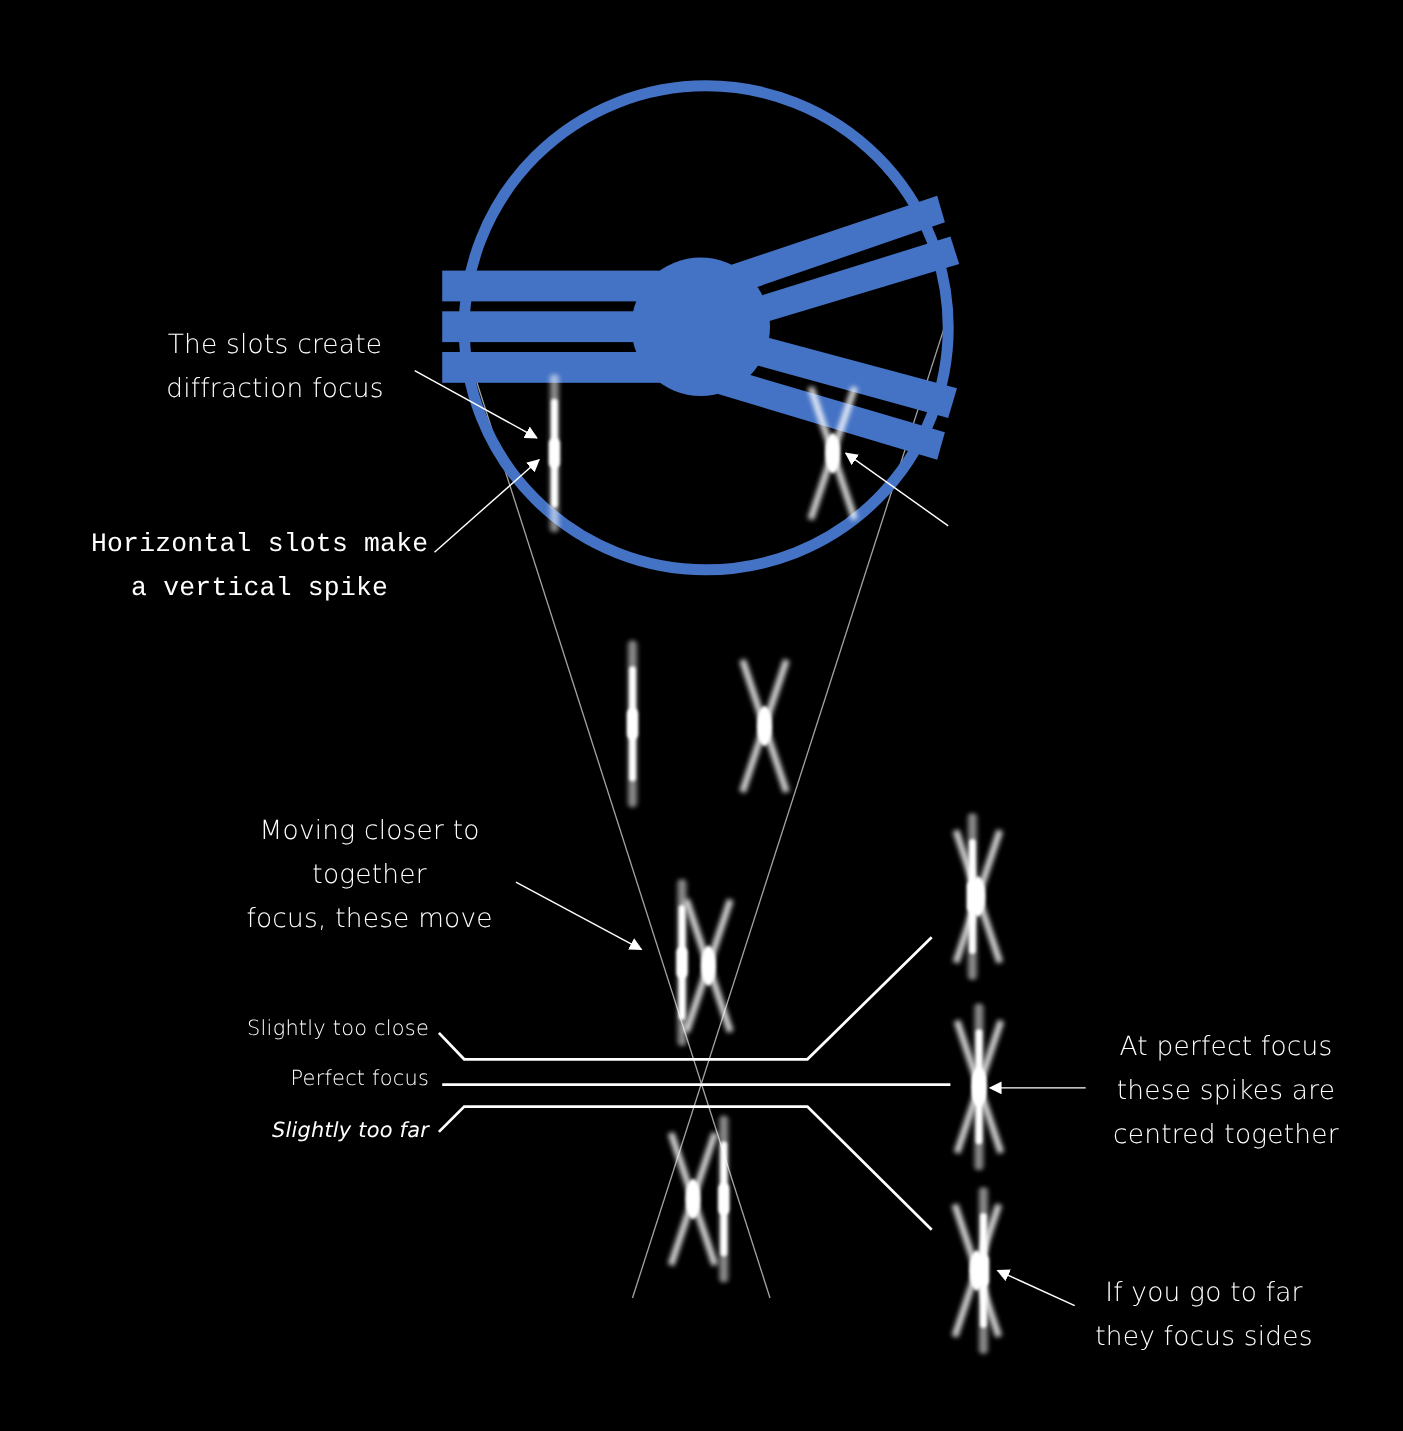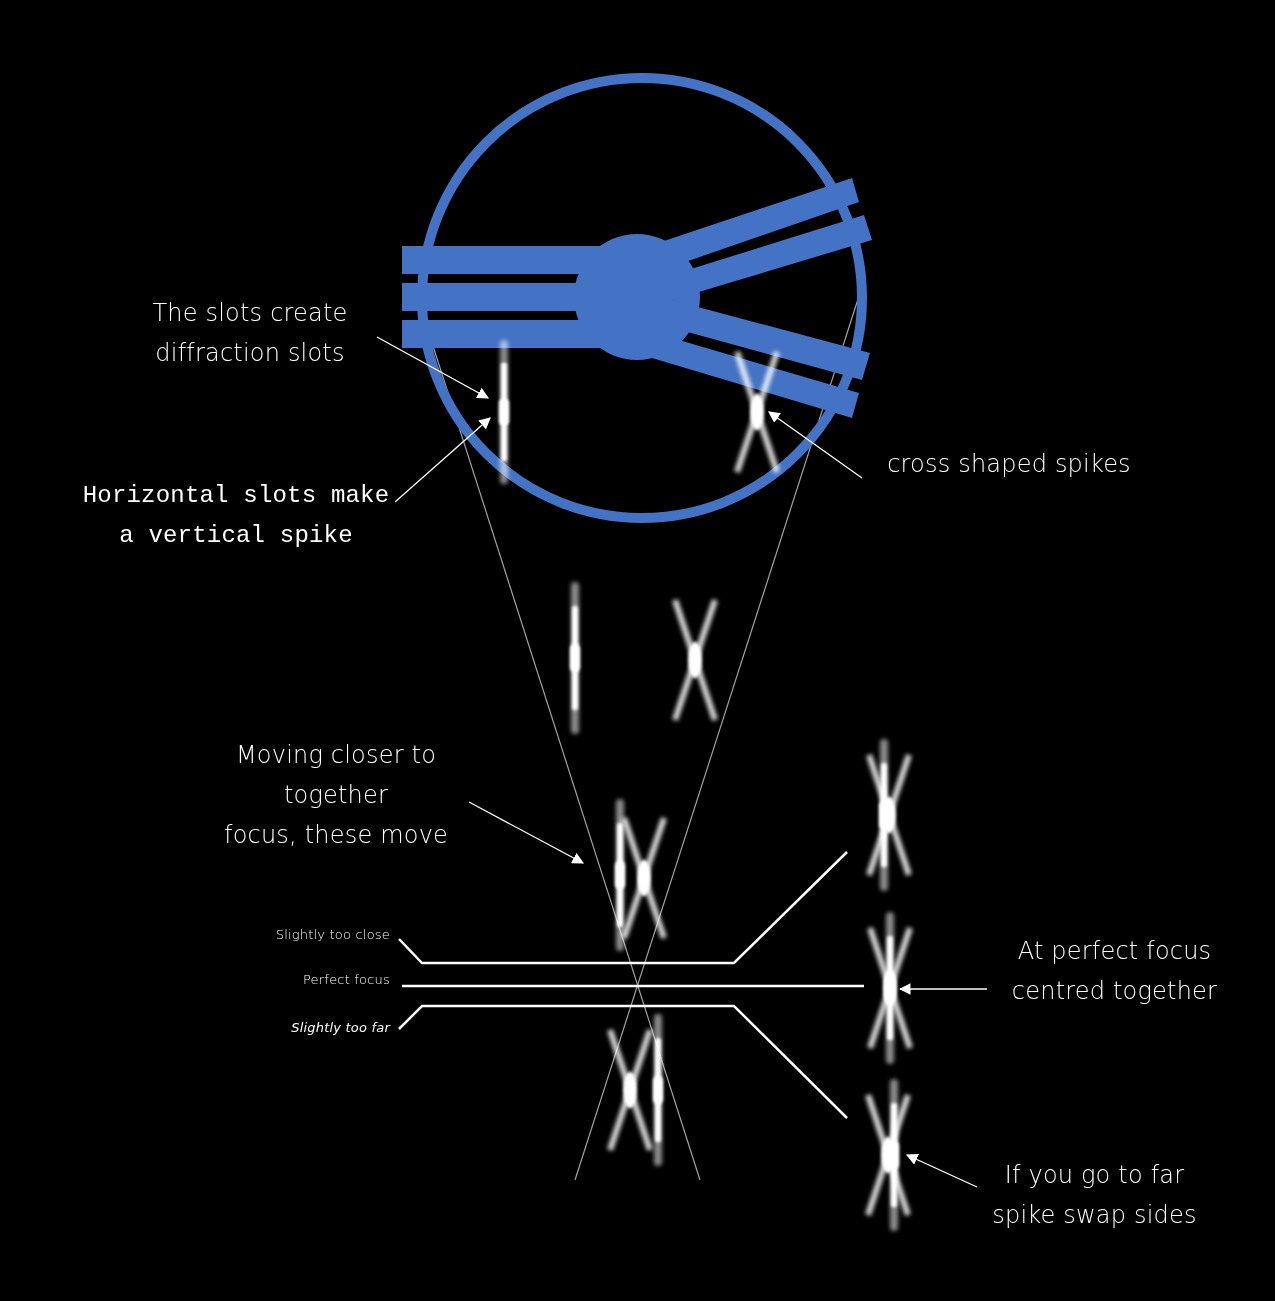--- a/index.html
+++ b/index.html
@@ -1,20 +1,20 @@
 <!DOCTYPE html>
 <html><head>
 <meta charset="utf-8">
 <style>
   html, body { margin: 0; padding: 0; background: #000; }
   body { width: 1275px; height: 1301px; overflow: hidden; position: relative; font-family: "DejaVu Sans", sans-serif; }
   #stage { position: absolute; left: 12px; top: 0; width: 1275px; height: 1301px; border-radius: 30px; }
   .label { position: absolute; color: #fff; text-align: center; font-family: "DejaVu Sans", sans-serif; font-weight: 300; letter-spacing: 0.2px; }
   .big { font-size: 24px; line-height: 40px; }
-  .small { font-size: 13px; line-height: 24px; text-align: right; }
+  .small { font-size: 19px; line-height: 24px; text-align: right; }
   .label span { display: block; white-space: nowrap; }
 </style>
 </head>
 <body>
 
 <div id="stage">
 <svg width="1275" height="1301" viewBox="0 0 1275 1301" xmlns="http://www.w3.org/2000/svg">
   <defs>
     <filter id="blur" x="-50%" y="-50%" width="200%" height="200%">
       <feGaussianBlur stdDeviation="2.2"></feGaussianBlur>
@@ -89,50 +89,50 @@
     <line x1="383" y1="502" x2="478" y2="418" marker-end="url(#arrow)"></line>
     <line x1="850" y1="478" x2="757" y2="412" marker-end="url(#arrow)"></line>
     <line x1="457" y1="802" x2="571" y2="863" marker-end="url(#arrow)"></line>
     <line x1="975" y1="989" x2="888" y2="989" marker-end="url(#arrow)"></line>
     <line x1="965" y1="1187" x2="895" y2="1155" marker-end="url(#arrow)"></line>
   </g>
 </svg>
 
   <div class="label big" style="left:100px; top:293px; width:276px;">
     <span>The slots create</span>
-    <span>diffraction slots</span>
+    <span>diffraction focus</span>
   </div>
 
   <div class="label big" style="left:60px; top:476px; width:328px;font-family:Liberation Mono, monospace;">
     <span>Horizontal slots make</span>
     <span>a vertical spike</span>
   </div>
 
   <div class="label big" style="left:850px; top:444px; width:294px;">
-    <span>cross shaped spikes</span>
   </div>
 
   <div class="label big" style="left:190px; top:735px; width:268px;">
     <span>Moving closer to</span>
     <span>together</span>
     <span>focus, these move</span>
   </div>
 
   <div class="label small" style="left:150px; top:923px; width:228px;">
     <span>Slightly too close</span>
   </div>
   <div class="label small" style="left:150px; top:968px; width:228px;text-align:right;">
     <span>Perfect focus</span>
   </div>
   <div class="label small" style="left:150px; top:1016px; width:228px;font-style:italic;">
     <span>Slightly too far</span>
   </div>
 
   <div class="label big" style="left:975px; top:931px; width:255px;">
     <span>At perfect focus</span>
+    <span>these spikes are</span>
     <span>centred together</span>
   </div>
 
   <div class="label big" style="left:960px; top:1155px; width:245px;">
     <span>If you go to far</span>
-    <span>spike swap sides</span>
+    <span>they focus sides</span>
   </div>
 </div>
 
 </body></html>

